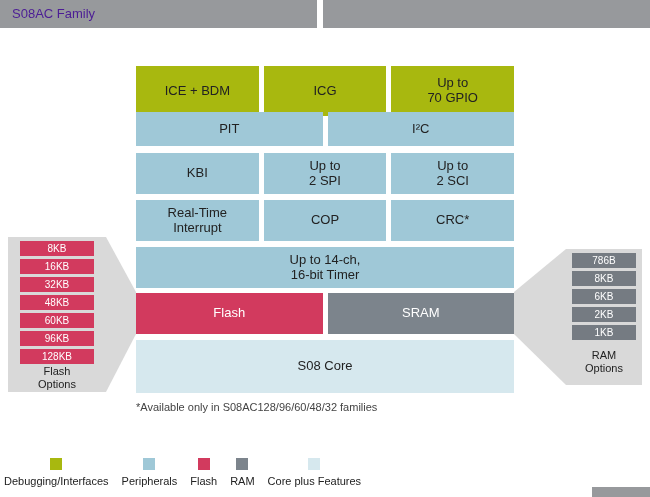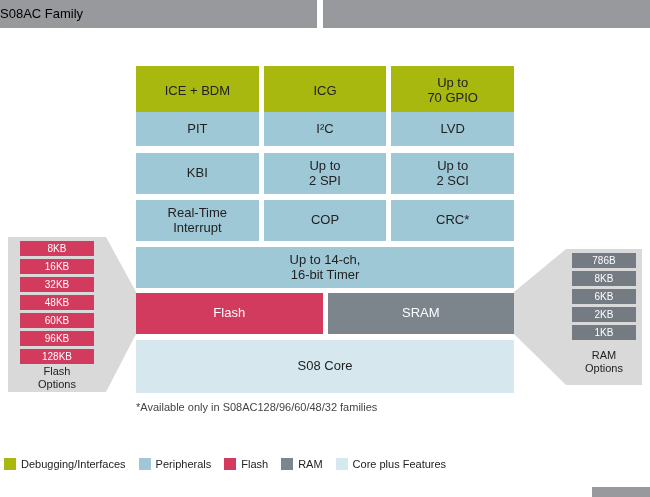--- a/index.html
+++ b/index.html
@@ -5,21 +5,21 @@
   html,body{margin:0;padding:0;background:#fff;}
   .stage{
     position:relative;width:650px;height:497px;background:#fff;overflow:hidden;
     font-family:"Liberation Sans", sans-serif;
   }
   
   .hdr{position:absolute;top:0;height:28px;background:#97999c;}
   .hdr-left{left:0;width:317px;}
   .hdr-right{left:323px;width:327px;}
   .hdr-title{
-    display:block;line-height:28px;color:#000000;font-size:13px;border-radius:13px;
+    display:block;padding-left:12px;line-height:28px;color:#4c1d95;font-size:13px;border-radius:13px;
   }
   
   .panels{position:absolute;left:0;top:0;z-index:0;}
   .panels polygon{fill:#d9d9d9;}
   
   .stack{position:absolute;display:flex;flex-direction:column;gap:3px;z-index:1;}
   .flash-stack{left:20px;top:241px;width:74px;}
   .ram-stack{left:572px;top:253px;width:64px;}
   .mini{
     height:15px;line-height:15px;font-size:10px;color:#fff;text-align:center;
@@ -50,21 +50,21 @@
   .r5{top:247px;height:41px;}
   .r6{top:293px;height:41px;}
   .r7{top:340px;height:53px;}
   .footnote{
     position:absolute;left:136px;top:401px;font-size:11px;color:#444;z-index:1;
   }
   
   .legend{
     position:absolute;left:4px;top:458px;display:flex;align-items:center;gap:13px;z-index:1;
   }
-  .legend-item{display:flex;align-items:center;gap:5px;}
+  .legend-item{display:flex;align-items:center;gap:5px;flex-direction:column;}
   .swatch{width:12px;height:12px;}
   .sw-green{background:#a8b80f;}
   .sw-blue{background:#9fc8d7;}
   .sw-crimson{background:#d23a5e;}
   .sw-gray{background:#7c848c;}
   .sw-pale{background:#d6e8ee;}
   .legend-label{font-size:11px;color:#222;}
   
   .footer-bar{
     position:absolute;left:592px;top:487px;width:58px;height:10px;background:#97999c;
@@ -110,21 +110,20 @@
   <div class="row r1">
     <div class="cell green">ICE + BDM</div>
     <div class="cell green">ICG</div>
     <div class="cell green">Up to
 70 GPIO</div>
   </div>
 
   <div class="row r2">
     <div class="cell blue">PIT</div>
     <div class="cell blue">I²C</div>
-    <div class="cell blue">LVD</div>
   </div>
 
   <div class="row r3">
     <div class="cell blue">KBI</div>
     <div class="cell blue">Up to
 2 SPI</div>
     <div class="cell blue">Up to
 2 SCI</div>
   </div>
 

